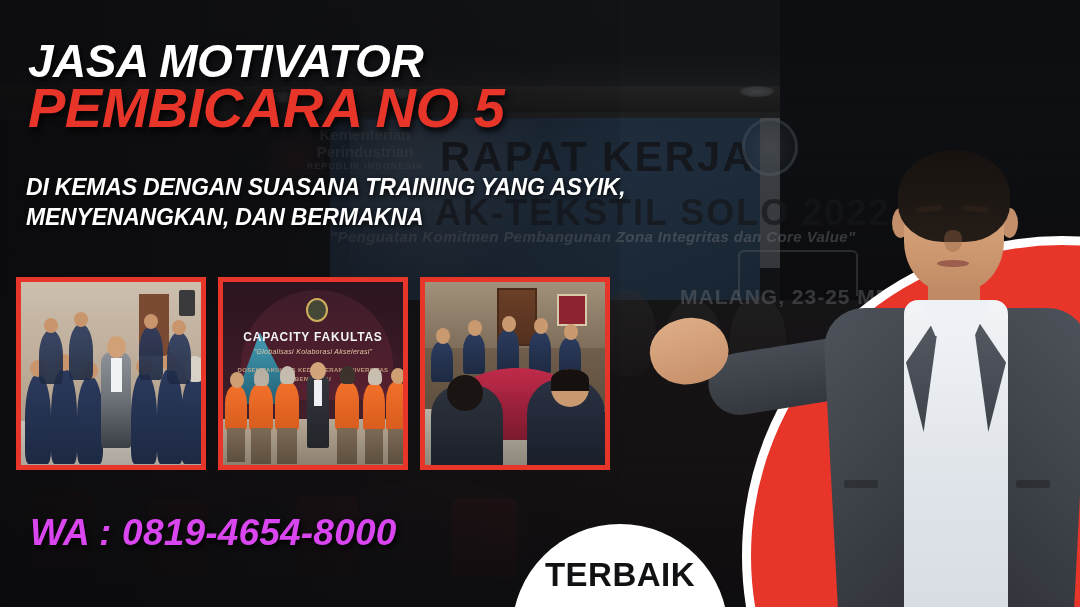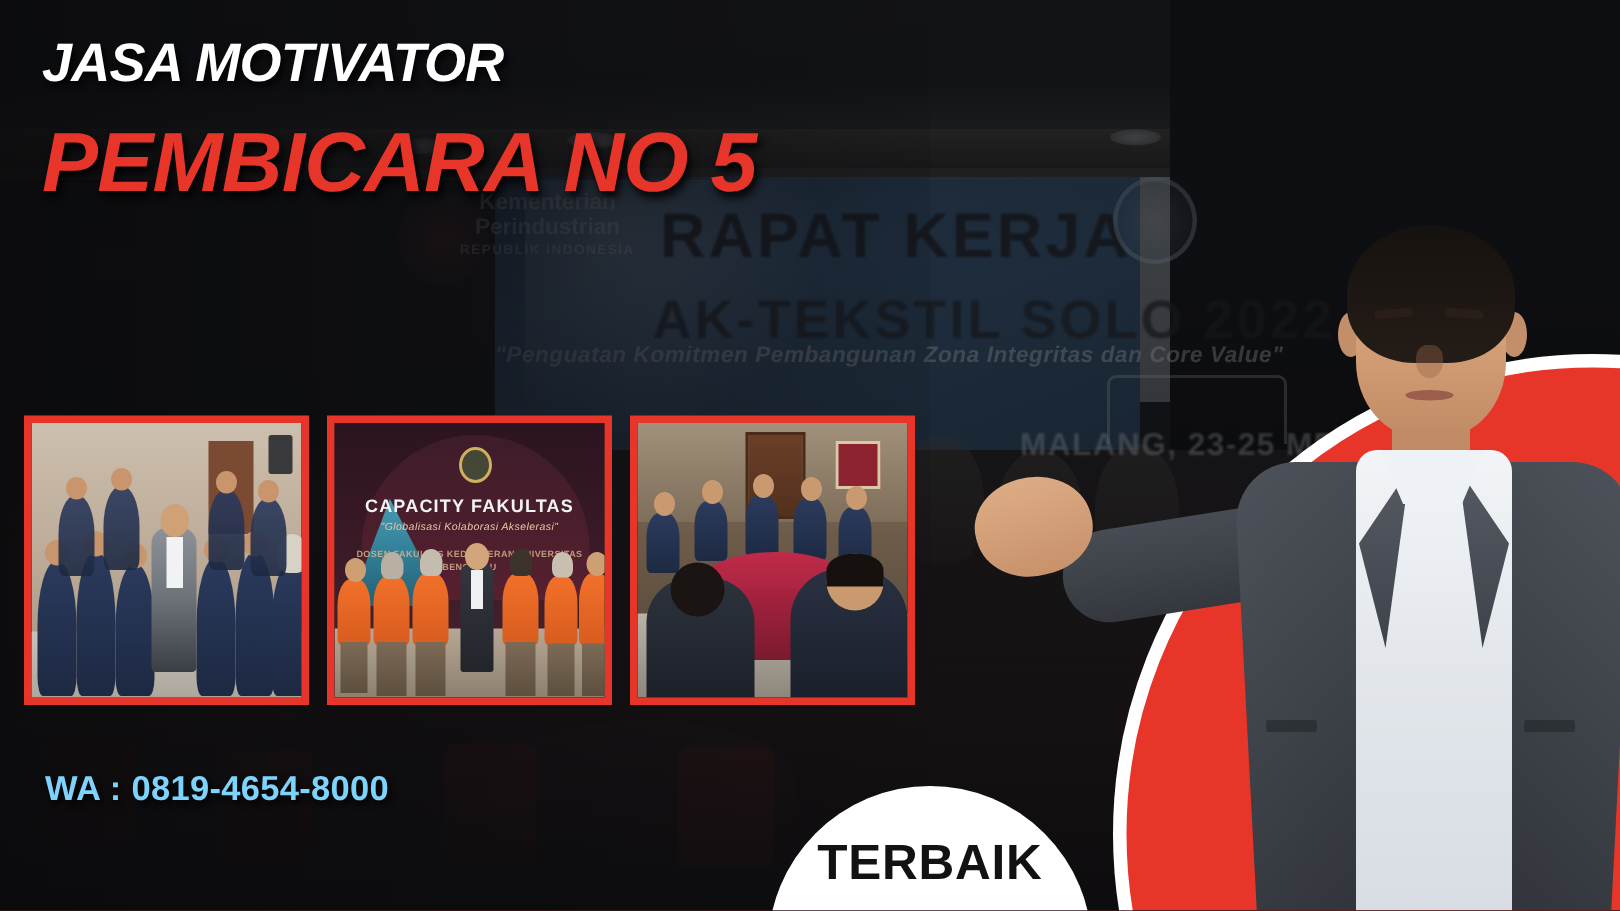--- a/index.html
+++ b/index.html
@@ -349,43 +349,43 @@
     position:absolute; right:16px; bottom:58px; width:38px; height:38px;
     border-radius:50%; background:#c99a70;
   }
   .p3-fore-rhair{
     position:absolute; right:16px; bottom:74px; width:38px; height:22px;
     border-radius:50% 50% 0 0; background:#16110e;
   }
 
   
   .headline-1{
-    position:absolute; left:28px; top:24px;
-    font-size:36px; font-weight:700; font-style:italic;
+    position:absolute; left:28px; top:38px;
+    font-size:46px; font-weight:700; font-style:italic;
     color:#ffffff; letter-spacing:-.5px; line-height:1;
     text-shadow:2px 3px 5px rgba(0,0,0,.85);
   }
   .headline-2{
     position:absolute; left:28px; top:80px;
     font-size:56px; font-weight:700; font-style:italic;
     color:#e8352a; letter-spacing:-.5px; line-height:1;
     text-shadow:2px 4px 6px rgba(0,0,0,.9);
   }
   .subhead{
     position:absolute; left:26px; top:172px;
     font-size:23px; font-weight:700; font-style:italic;
     color:#ffffff; line-height:1.32; letter-spacing:-.2px;
     text-shadow:1px 2px 5px rgba(0,0,0,.9);
   }
 
   
   .contact-wa{
     position:absolute; left:30px; top:512px;
-    font-size:23px; font-weight:700; 
-    color:#7dd3fc; letter-spacing:.2px;
+    font-size:37px; font-weight:700; font-style:italic;
+    color:#d946ef; letter-spacing:.2px;
     text-shadow:2px 3px 5px rgba(0,0,0,.9);
   }
   .contact-web{
     position:absolute; left:30px; top:552px;
     font-size:29px; font-weight:700; font-style:italic;
     color:#e8352a; letter-spacing:.2px;
     text-shadow:2px 3px 5px rgba(0,0,0,.9);
   }
 
   
@@ -580,19 +580,23 @@
         <div class="p3-fore-r"></div>
         <div class="p3-fore-rh"></div>
         <div class="p3-fore-rhair"></div>
       </div>
     </div>
 
   </div>
 
   <div class="headline-1">JASA MOTIVATOR</div>
   <div class="headline-2">PEMBICARA NO 5</div>
+  <div class="subhead">
+    <div>DI KEMAS DENGAN SUASANA TRAINING YANG ASYIK,</div>
+    <div>MENYENANGKAN, DAN BERMAKNA</div>
+  </div>
 
   <div class="contact-wa">WA : 0819-4654-8000</div>
 
   <div class="terbaik-circle"></div>
   <div class="terbaik-label">TERBAIK</div>
 
 </div>
 
 </body></html>

